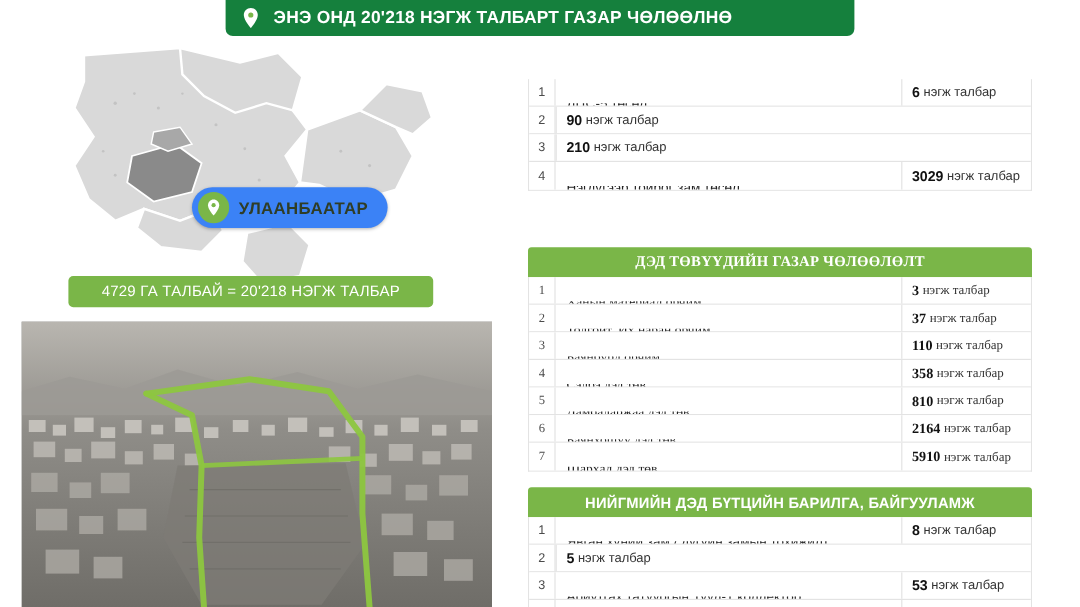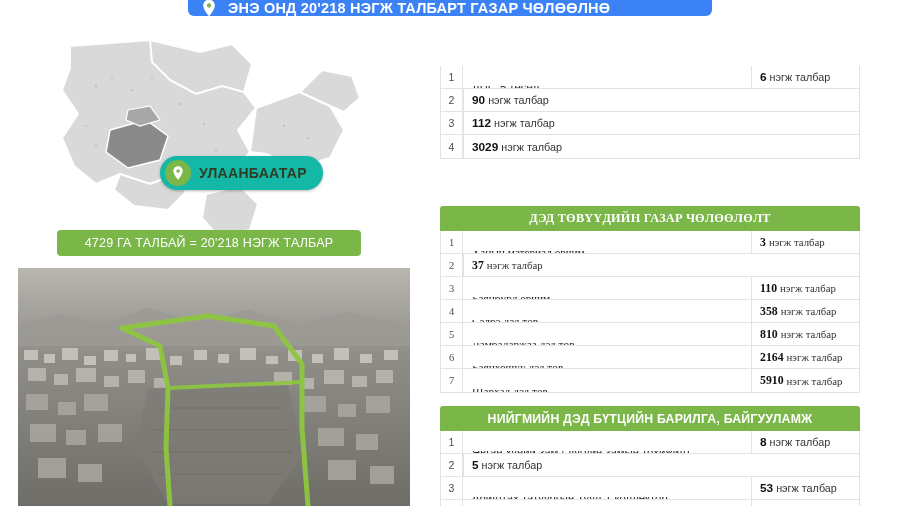--- a/index.html
+++ b/index.html
@@ -14,22 +14,22 @@
     position: relative;
     width: 900px; height: 506px;
     background: #ffffff;
     overflow: hidden;
   }
 
   
   .header-banner {
     position: absolute;
     left: 188px; top: 0px;
-    width: 524px; height: 16px;
-    background: #3b82f6;
+    width: 524px; height: 30px;
+    background: #15803d;
     border-bottom-left-radius: 6px;
     border-bottom-right-radius: 6px;
     display: flex;
     align-items: center;
     padding-left: 10px;
   }
   .header-pin {
     width: 22px; height: 22px;
     flex: 0 0 22px;
     margin-right: 8px;
@@ -48,21 +48,21 @@
     position: absolute;
     left: 0px; top: 34px;
     width: 430px; height: 232px;
   }
   .map-svg { position: absolute; left: 0; top: 0; }
 
   .ub-label {
     position: absolute;
     left: 160px; top: 122px;
     height: 34px;
-    background: #14b8a6;
+    background: #3b82f6;
     border-radius: 17px;
     display: flex;
     align-items: center;
     padding: 0 16px 0 5px;
     box-shadow: 0 1px 3px rgba(0,0,0,0.28);
   }
   .ub-pin {
     width: 26px; height: 26px;
     border-radius: 50%;
     background: #7ab648;
@@ -333,26 +333,27 @@
       <div class="trow">
         <div class="c-idx">2</div>
         <div class="c-val">
           <b>90</b>
           <span>нэгж талбар</span>
         </div>
       </div>
       <div class="trow">
         <div class="c-idx">3</div>
         <div class="c-val">
-          <b>112</b>
+          <b>210</b>
           <span>нэгж талбар</span>
         </div>
       </div>
       <div class="trow">
         <div class="c-idx">4</div>
+        <div class="c-name">Нэгдүгээр тойрог зам төсөл</div>
         <div class="c-val">
           <b>3029</b>
           <span>нэгж талбар</span>
         </div>
       </div>
     </div>
   </div>
 
   <div class="table-block" id="block2">
     <div class="table-head">
@@ -362,20 +363,21 @@
       <div class="trow">
         <div class="c-idx">1</div>
         <div class="c-name">Ханын материал орчим</div>
         <div class="c-val">
           <b>3</b>
           <span>нэгж талбар</span>
         </div>
       </div>
       <div class="trow">
         <div class="c-idx">2</div>
+        <div class="c-name">Толгойт, Их наран орчим</div>
         <div class="c-val">
           <b>37</b>
           <span>нэгж талбар</span>
         </div>
       </div>
       <div class="trow">
         <div class="c-idx">3</div>
         <div class="c-name">Баянбүрд орчим</div>
         <div class="c-val">
           <b>110</b>

